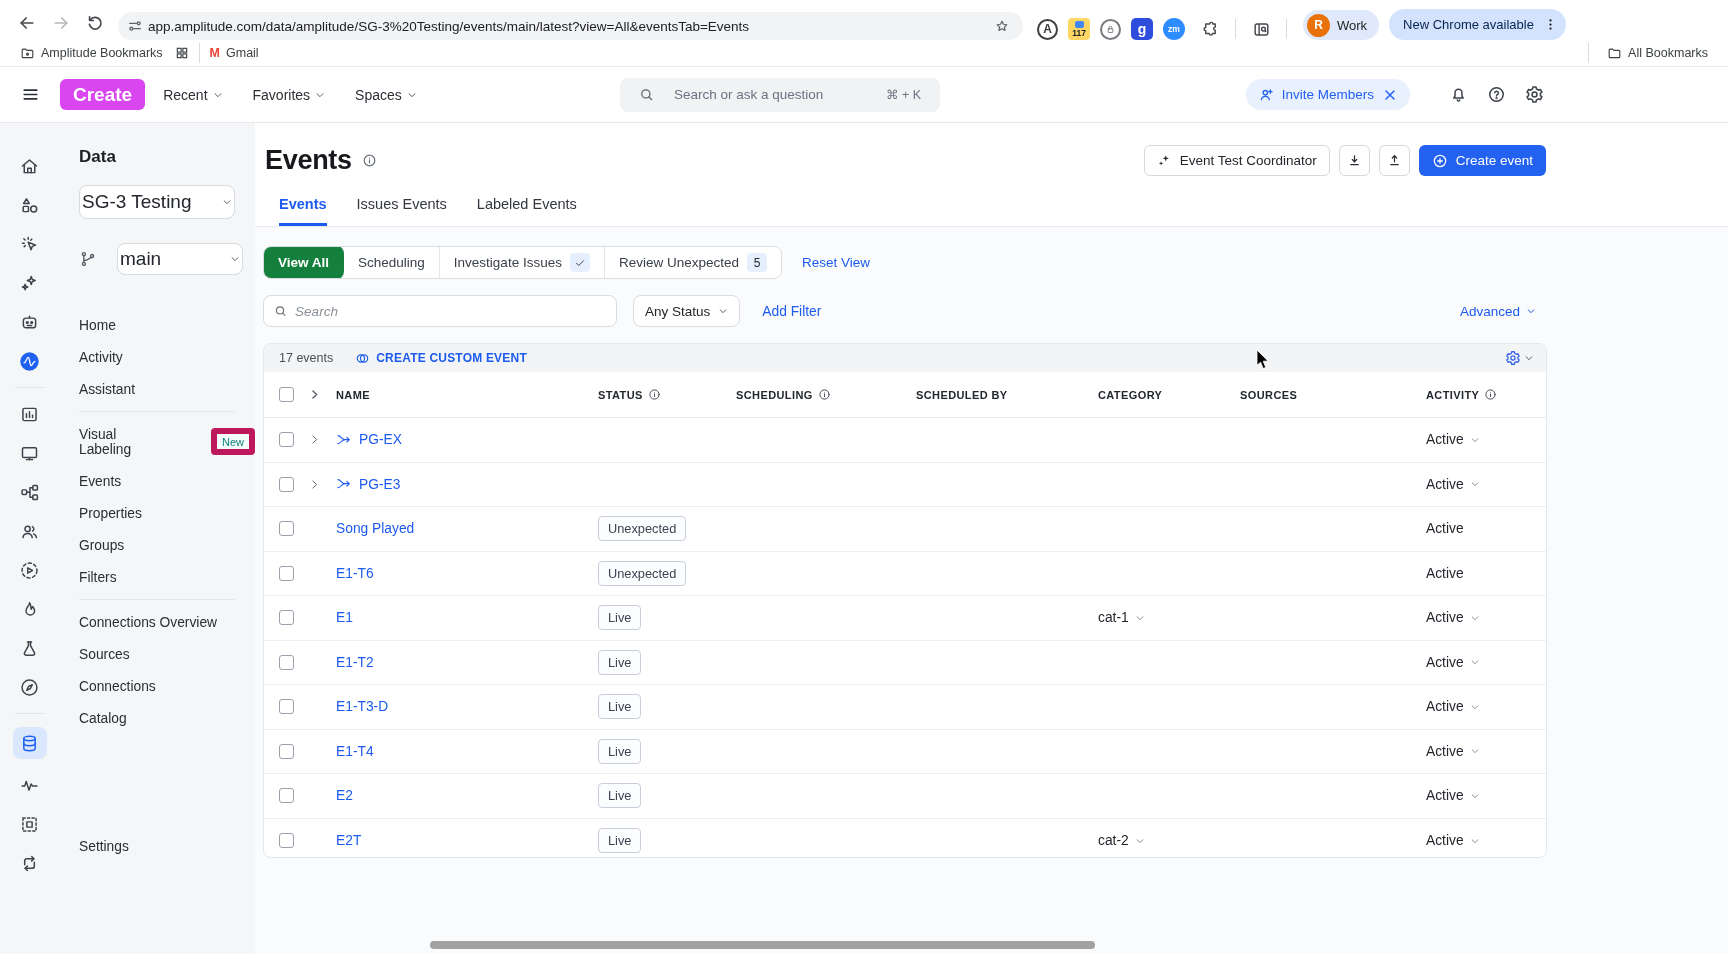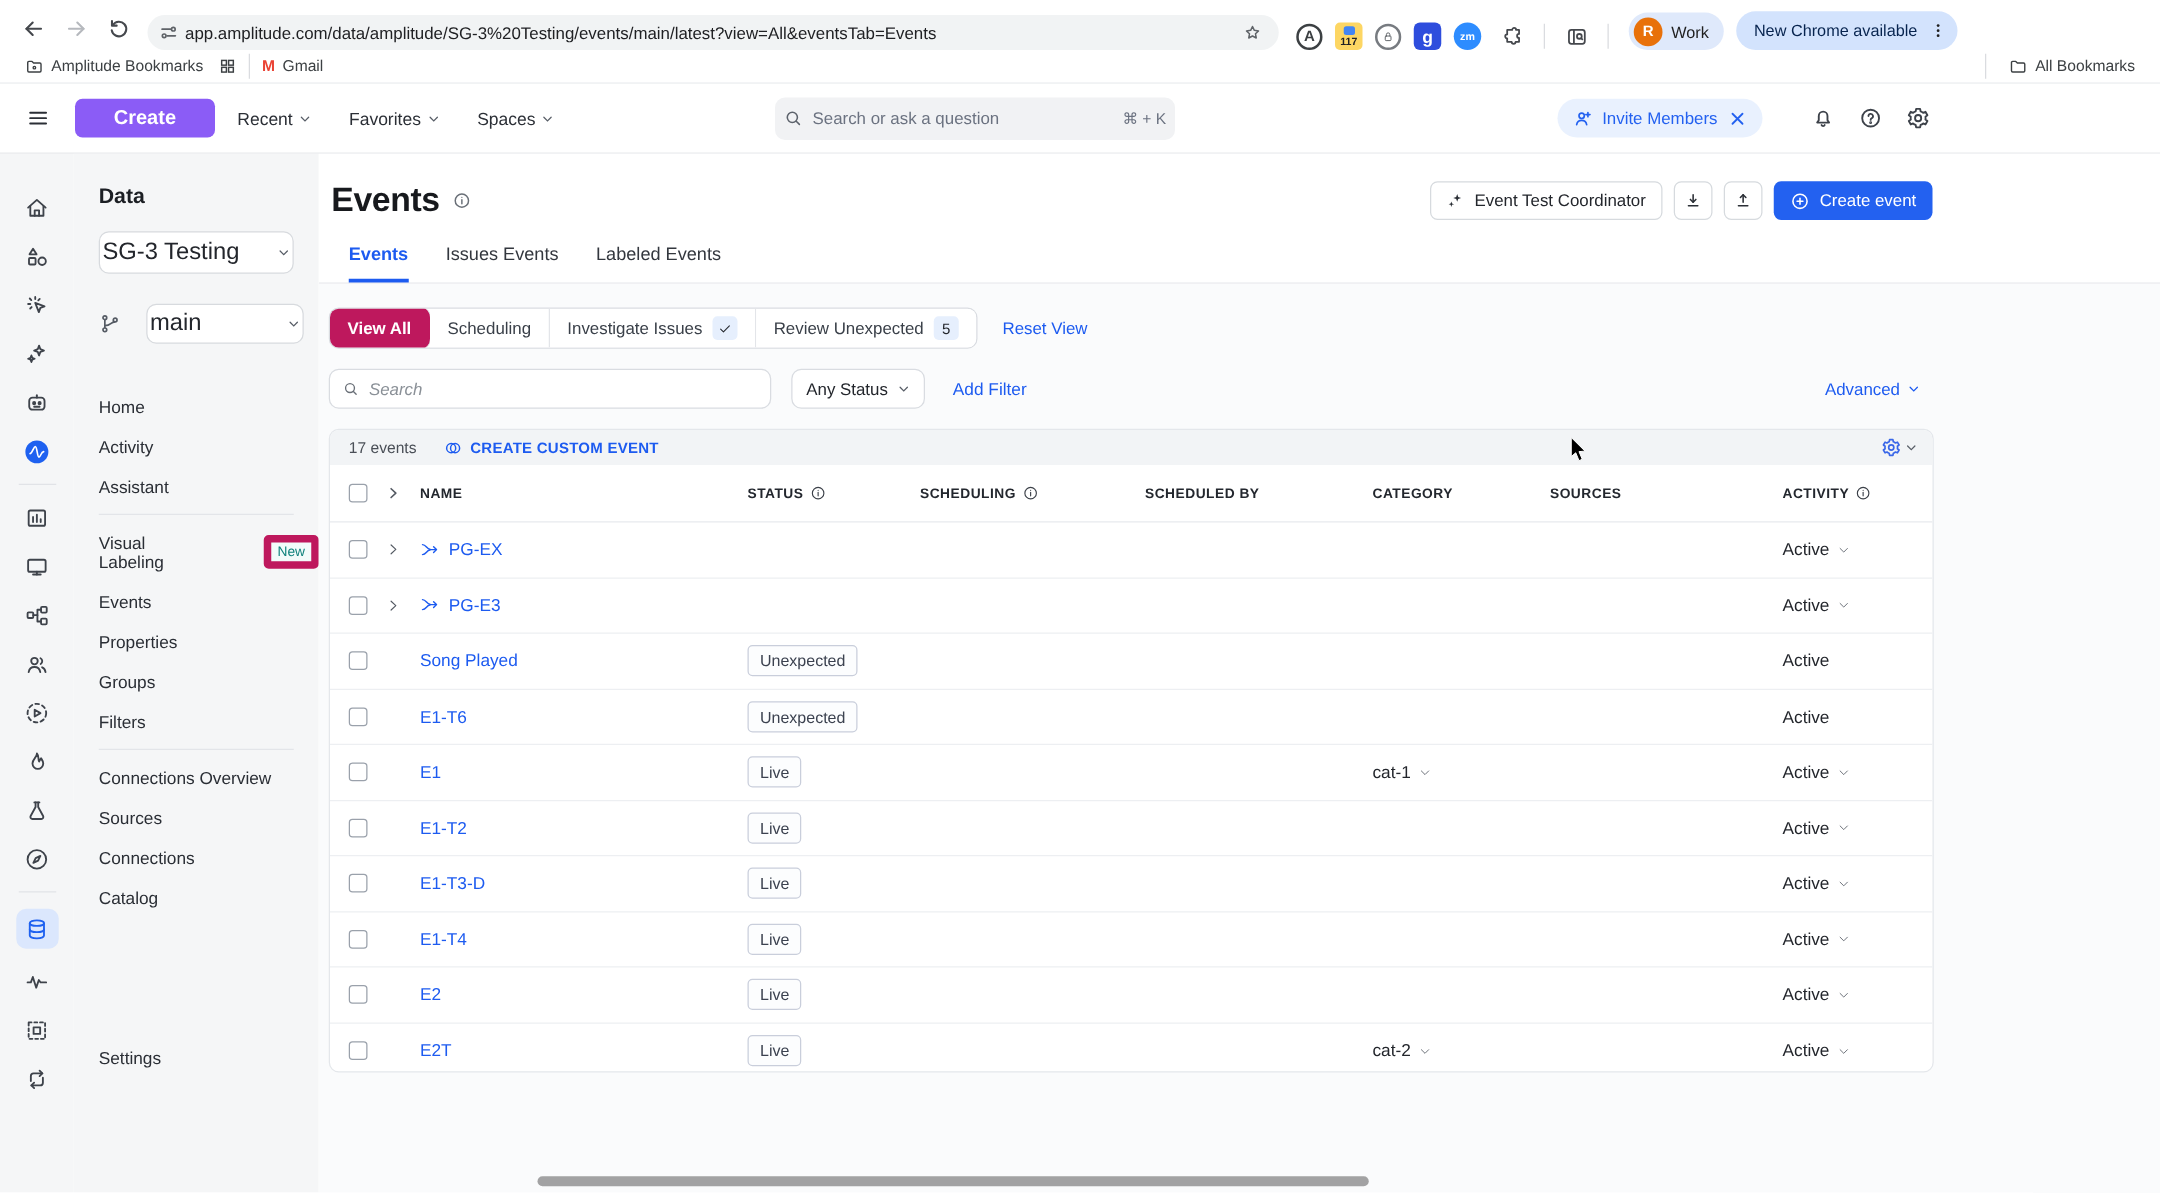--- a/index.html
+++ b/index.html
@@ -40,25 +40,25 @@
   .bm-item { display:flex; align-items:center; gap:6px; padding:2px 6px; border-radius:6px; }
   .bm-item svg { width:15px; height:15px; }
   .bm-grid svg { width:14px; height:14px; }
   .gmail-m { color:#ea4335; font-weight:bold; }
   .bm-right { margin-left:auto; display:flex; align-items:center; gap:8px; }
 
   
   .app-nav { height:56px; background:#fff; border-bottom:1px solid #e8e9ec; display:flex; align-items:center; padding:0 0 0 16px; position:relative; }
   .hamburger { width:28px; height:28px; color:#2b2f36; display:flex; align-items:center; justify-content:center; margin-right:16px; }
   .hamburger svg { width:19px; height:19px; }
-  .btn-create { background:#8b5cf6; color:#fff; font-size:16px; font-weight:bold; border:none; border-radius:6px; height:31px; padding:0 31px; margin-right:18px; }
+  .btn-create { background:#d946ef; color:#fff; font-size:19px; font-weight:bold; border:none; border-radius:6px; height:31px; padding:0 13px; margin-right:18px; }
   .nav-menu { display:flex; align-items:center; gap:5px; font-size:14px; color:#2b2f36; margin-right:30px; }
   .chev { width:10px; height:10px; color:#595f68; display:inline-flex; }
   .chev svg { width:10px; height:10px; }
-  .global-search { position:absolute; left:620px; width:320px; height:34px; background:#f1f2f4; border-radius:8px; display:flex; align-items:center; padding:0 7px; gap:8px; }
+  .global-search { position:absolute; left:620px; width:320px; height:34px; background:#f1f2f4; border-radius:8px; display:flex; align-items:center; padding:0 19px; gap:20px; }
   .global-search svg { width:15px; height:15px; color:#5d636c; }
   .gs-placeholder { font-size:13.5px; color:#6b7280; flex:1; }
   .gs-short { font-size:12.5px; color:#6b7280; }
   .nav-right { position:absolute; right:182px; display:flex; align-items:center; gap:14px; }
   .invite-pill { display:flex; align-items:center; gap:8px; background:#e9f1fe; border-radius:16px; height:31px; padding:0 12px; color:#2361f0; font-size:13.5px; }
   .invite-pill svg { width:16px; height:16px; }
   .nav-right .ico-btn { width:24px; height:24px; color:#3d424a; display:flex; align-items:center; justify-content:center; }
   .nav-right .ico-btn svg { width:19px; height:19px; }
   .nav-right .gap { width:8px; }
 
@@ -95,21 +95,21 @@
   .btn-primary svg { width:16px; height:16px; }
   .tabs { display:flex; gap:30px; padding:20px 0 0 24px; border-bottom:1px solid #e6e8eb; }
   .tab { font-size:14.5px; color:#33373e; padding-bottom:11px; border-bottom:3px solid transparent; }
   .tab.active { color:#1d5bf0; border-bottom-color:#1d5bf0; font-weight:bold; }
   .below { background:#fafbfc; height:100%; padding:19px 0 0 8px; }
 
   .views-row { display:flex; align-items:center; gap:20px; }
   .seg-group { display:flex; background:#fff; border:1px solid #d9dce1; border-radius:8px; height:33px; overflow:hidden; }
   .seg { display:flex; align-items:center; gap:8px; padding:0 14px; font-size:13.5px; color:#3a4049; border-right:1px solid #e3e5e9; background:#fff; }
   .seg:last-child { border-right:none; }
-  .seg.active { background:#be185d; color:#fff; border-radius:8px; font-weight:bold; margin:-1px; padding:0 15px; }
+  .seg.active { background:#15803d; color:#fff; border-radius:8px; font-weight:bold; margin:-1px; padding:0 15px; }
   .seg-badge { background:#e6effd; border-radius:4px; min-width:20px; height:19px; display:flex; align-items:center; justify-content:center; font-size:12px; color:#23262c; padding:0 4px; }
   .seg-badge svg { width:12px; height:12px; }
   .link { color:#1d5bf0; font-size:13.5px; }
   .filter-row { display:flex; align-items:center; margin-top:16px; padding-right:192px; }
   .search-box { width:354px; height:32px; background:#fff; border:1px solid #d9dce1; border-radius:8px; display:flex; align-items:center; gap:8px; padding:0 10px; }
   .search-box svg { width:14px; height:14px; color:#6a7078; }
   .search-box input { border:none; outline:none; font-size:13.5px; font-style:italic; color:#23262c; width:100%; background:transparent; font-family:"Liberation Sans",sans-serif; }
   .search-box input::placeholder { color:#8a9097; font-style:italic; }
   .status-select { margin-left:16px; height:32px; background:#fff; border:1px solid #d9dce1; border-radius:8px; display:flex; align-items:center; gap:8px; padding:0 11px; font-size:13.5px; color:#23262c; }
   .add-filter { margin-left:22px; font-size:13.8px; }

